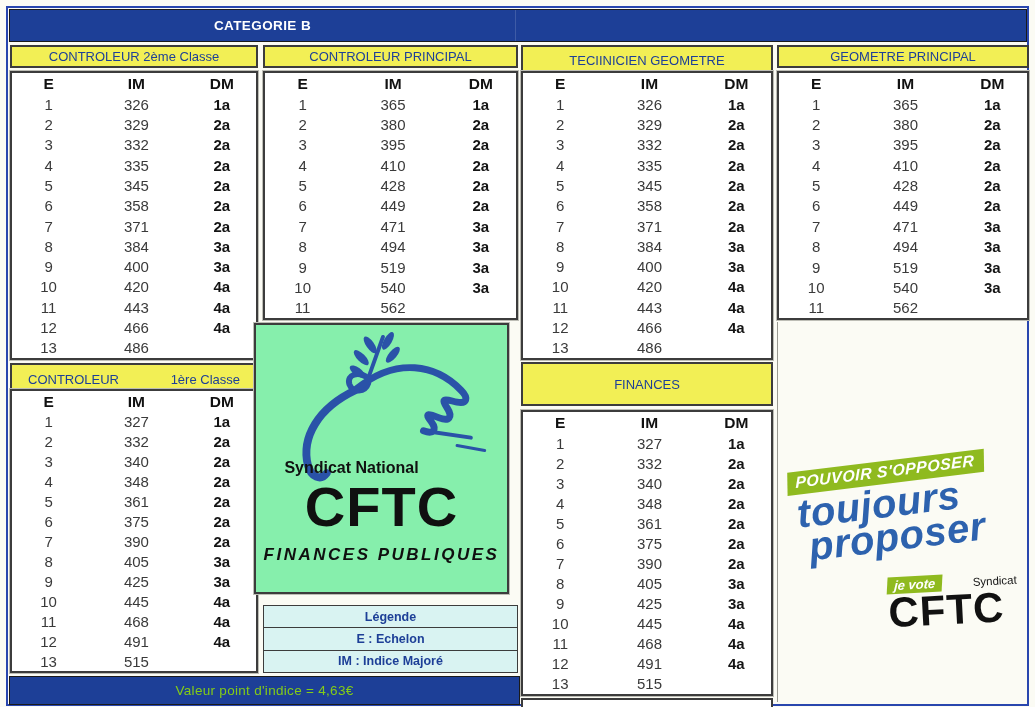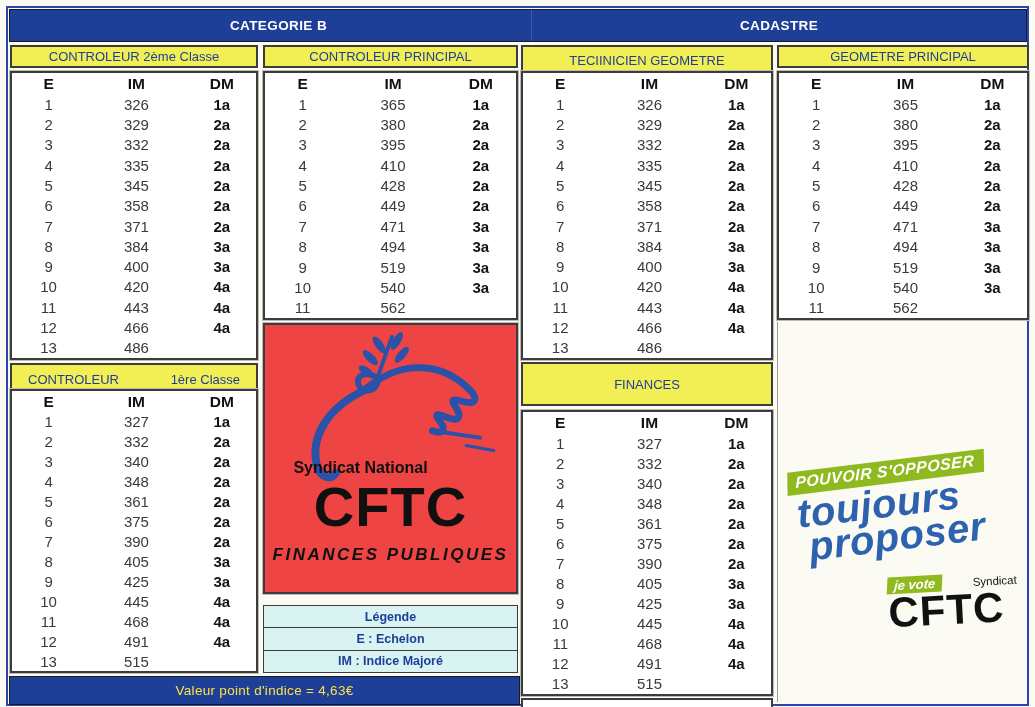--- a/index.html
+++ b/index.html
@@ -4,40 +4,40 @@
 <style>
   html,body{margin:0;padding:0;}
   body{font-family:"Liberation Sans","DejaVu Sans",sans-serif;background:#e8e8e2;}
   #page{position:relative;width:1035px;height:707px;background:#fbfbf4;overflow:hidden;}
   .abs{position:absolute;}
   
   #frame{left:6px;top:6px;width:1019px;height:696px;border:2px solid #2946ae;background:transparent;}
   
   #topbar{left:9px;top:9px;width:1016px;height:31px;background:#1d3f97;border:1px solid #1a1a1a;display:flex;}
   .banner-half{display:flex;align-items:center;justify-content:center;color:#ffffff;font-weight:700;font-size:13.5px;letter-spacing:.4px;}
-  .banner-left{flex:0 0 505px;border-right:1px solid rgba(255,255,255,.15);padding-left:16px;}
+  .banner-left{flex:0 0 505px;border-right:1px solid rgba(255,255,255,.15);}
   .banner-right{flex:1;}
   
   .ybar{background:#f2ef55;border:2px solid #3c3c3c;display:flex;align-items:center;justify-content:center;color:#1d3f97;font-weight:400;font-size:13px;box-sizing:border-box;text-align:center;}
   .ybar-split{justify-content:space-between;padding:0 16px;}
   
   .tbox{background:#ffffff;border:2px solid #3c3c3c;box-shadow:0 0 0 1px #bdbdb5;box-sizing:border-box;display:flex;flex-direction:column;}
   .thead{height:21px;flex:0 0 21px;display:grid;grid-template-columns:30% 42% 28%;align-items:center;text-align:center;font-weight:700;font-size:15.5px;color:#111;}
   .tbody{flex:1;display:flex;flex-direction:column;}
   .trow{flex:1;display:grid;grid-template-columns:30% 42% 28%;align-items:center;text-align:center;font-size:15px;}
   .trow .c0,.trow .c1{color:#3a3a3a;}
   .trow .c2{font-weight:700;color:#141414;}
   
   #legend{left:263px;top:597px;width:255px;height:76px;display:flex;flex-direction:column;}
   .legend-row{flex:1;display:flex;align-items:center;justify-content:center;background:#d9f3f2;border:1.5px solid #3c3c3c;margin-top:-1px;color:#1d3f97;font-weight:700;font-size:12.5px;box-sizing:border-box;}
   .legend-row:first-child{margin-top:8px;}
   
-  #footerbar{left:9px;top:676px;width:511px;height:29px;background:#1d3f97;border:1px solid #1a1a1a;display:flex;align-items:center;justify-content:center;color:#fde047;font-size:13.5px;letter-spacing:.3px;box-sizing:border-box;}
-  
-  #centerlogo{left:263px;top:323px;width:255px;height:271px;background:#ef4444;border:2px solid #3c3c3c;box-shadow:0 0 0 1px #bdbdb5;box-sizing:border-box;text-align:center;overflow:hidden;}
+  #footerbar{left:9px;top:676px;width:511px;height:29px;background:#1d3f97;border:1px solid #1a1a1a;display:flex;align-items:center;justify-content:center;color:#84cc16;font-size:13.5px;letter-spacing:.3px;box-sizing:border-box;}
+  
+  #centerlogo{left:254px;top:323px;width:255px;height:271px;background:#86efac;border:2px solid #3c3c3c;box-shadow:0 0 0 1px #bdbdb5;box-sizing:border-box;text-align:center;overflow:hidden;}
   #centerlogo .syndnat{font-weight:700;font-size:16px;color:#101010;margin-top:-34px;margin-right:60px;}
   #centerlogo .cftc-big{font-weight:900;font-size:56px;color:#101010;letter-spacing:1px;line-height:1;margin-top:2px;}
   #centerlogo .finpub{font-style:italic;font-weight:700;font-size:17px;letter-spacing:2.5px;color:#101010;margin-top:10px;}
   
   #partialbox{left:521px;top:698px;width:252px;height:14px;background:#fff;border:2px solid #3c3c3c;box-sizing:border-box;}
   #rightline{left:777px;top:322px;width:252px;height:380px;border-left:1.5px solid #9a9a92;}
   
   #campaign{left:786px;top:455px;width:238px;height:180px;}
   #campaign .tilt{transform:rotate(-7deg);transform-origin:left top;margin-top:18px;}
   .greenstrip{display:inline-block;background:#8fba1f;color:#fff;font-weight:700;font-style:italic;font-size:16px;letter-spacing:.5px;padding:2px 10px 3px 8px;transform:skewX(-6deg);white-space:nowrap;text-transform:uppercase;}
@@ -50,21 +50,20 @@
   .cftc-right{font-weight:900;font-size:42px;color:#111;line-height:.9;letter-spacing:1px;}
 </style>
 </head>
 <body>
 
 <div id="page">
   <div class="abs" id="frame"></div>
 
   <div class="abs" id="topbar">
     <div class="banner-half banner-left">CATEGORIE B</div>
-    <div class="banner-half banner-right">CADASTRE</div>
   </div>
 
   <div class="abs ybar" style="left:10px;top:45px;width:248px;height:23px;">CONTROLEUR 2ème Classe</div>
   <div class="abs ybar" style="left:263px;top:45px;width:255px;height:23px;">CONTROLEUR PRINCIPAL</div>
   <div class="abs ybar" style="left:521px;top:45px;width:252px;height:31px;">TECIINICIEN GEOMETRE</div>
   <div class="abs ybar" style="left:777px;top:45px;width:252px;height:23px;">GEOMETRE PRINCIPAL</div>
 
   <div class="abs tbox" style="left:10px;top:71px;width:248px;height:289px;">
     <div class="thead">
       <span>E</span>

